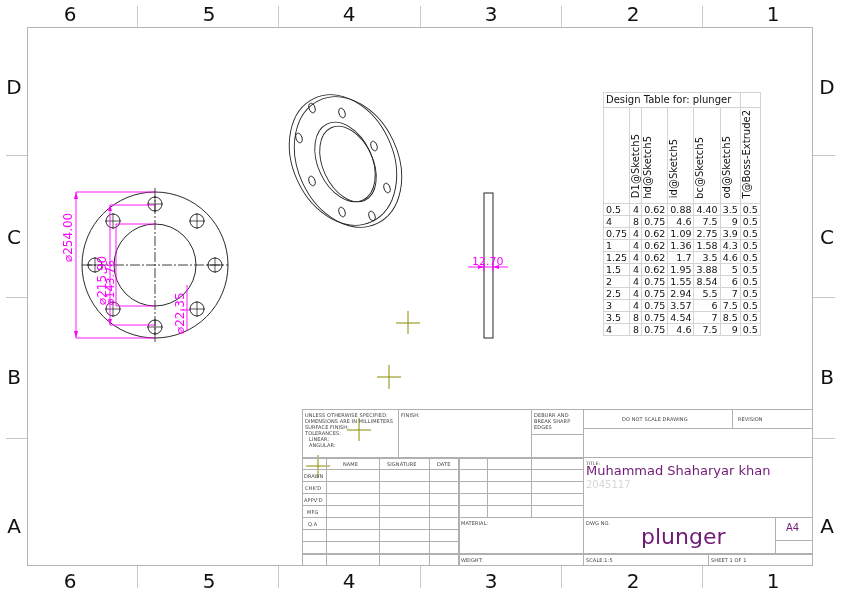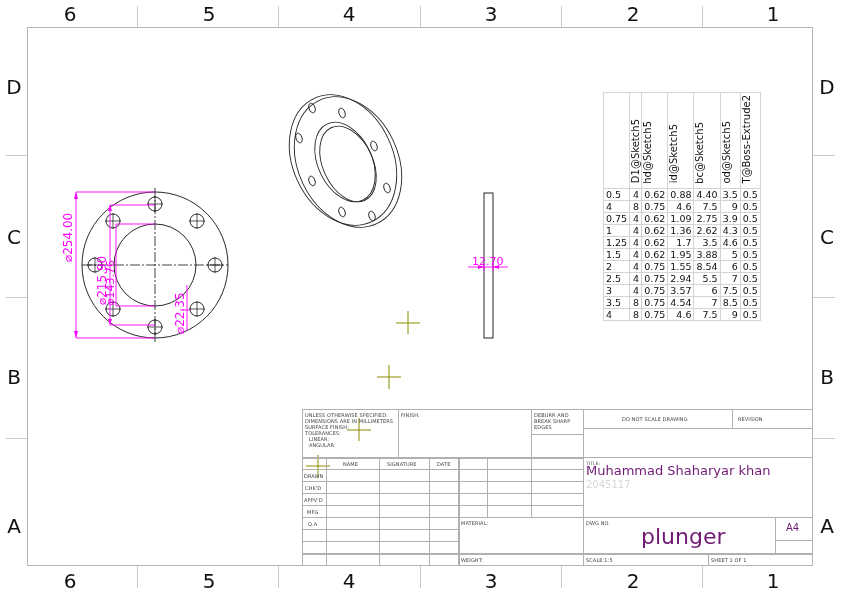--- a/index.html
+++ b/index.html
@@ -174,20 +174,24 @@
       <line x1="389" y1="365" x2="389" y2="389"></line>
     <line x1="347" y1="430" x2="371" y2="430"></line>
       <line x1="359" y1="418" x2="359" y2="441"></line>
     <line x1="306" y1="466" x2="330" y2="466"></line>
       <line x1="318" y1="455" x2="318" y2="478"></line>
   </g>
 </svg>
 
 <table class="dtable">
   <tbody>
+      <tr>
+    <td colspan="6" class="title-cell">Design Table for: plunger</td>
+    <td></td>
+  </tr>
   <tr>
     <td class="hdr"></td>
     <td class="hdr"><span class="vtext">D1@Sketch5</span></td>
     <td class="hdr"><span class="vtext">hd@Sketch5</span></td>
     <td class="hdr"><span class="vtext">id@Sketch5</span></td>
     <td class="hdr"><span class="vtext">bc@Sketch5</span></td>
     <td class="hdr"><span class="vtext">od@Sketch5</span></td>
     <td class="hdr"><span class="vtext">T@Boss-Extrude2</span></td>
   </tr>
   <tr>
@@ -215,21 +219,21 @@
         <td class="num">1.09</td>
         <td class="num">2.75</td>
         <td class="num">3.9</td>
         <td class="num">0.5</td>
       </tr>
   <tr>
         <td class="first">1</td>
         <td class="num">4</td>
         <td class="num">0.62</td>
         <td class="num">1.36</td>
-        <td class="num">2.62</td>
+        <td class="num">1.58</td>
         <td class="num">4.3</td>
         <td class="num">0.5</td>
       </tr>
   <tr>
         <td class="first">1.25</td>
         <td class="num">4</td>
         <td class="num">0.62</td>
         <td class="num">1.7</td>
         <td class="num">3.5</td>
         <td class="num">4.6</td>

